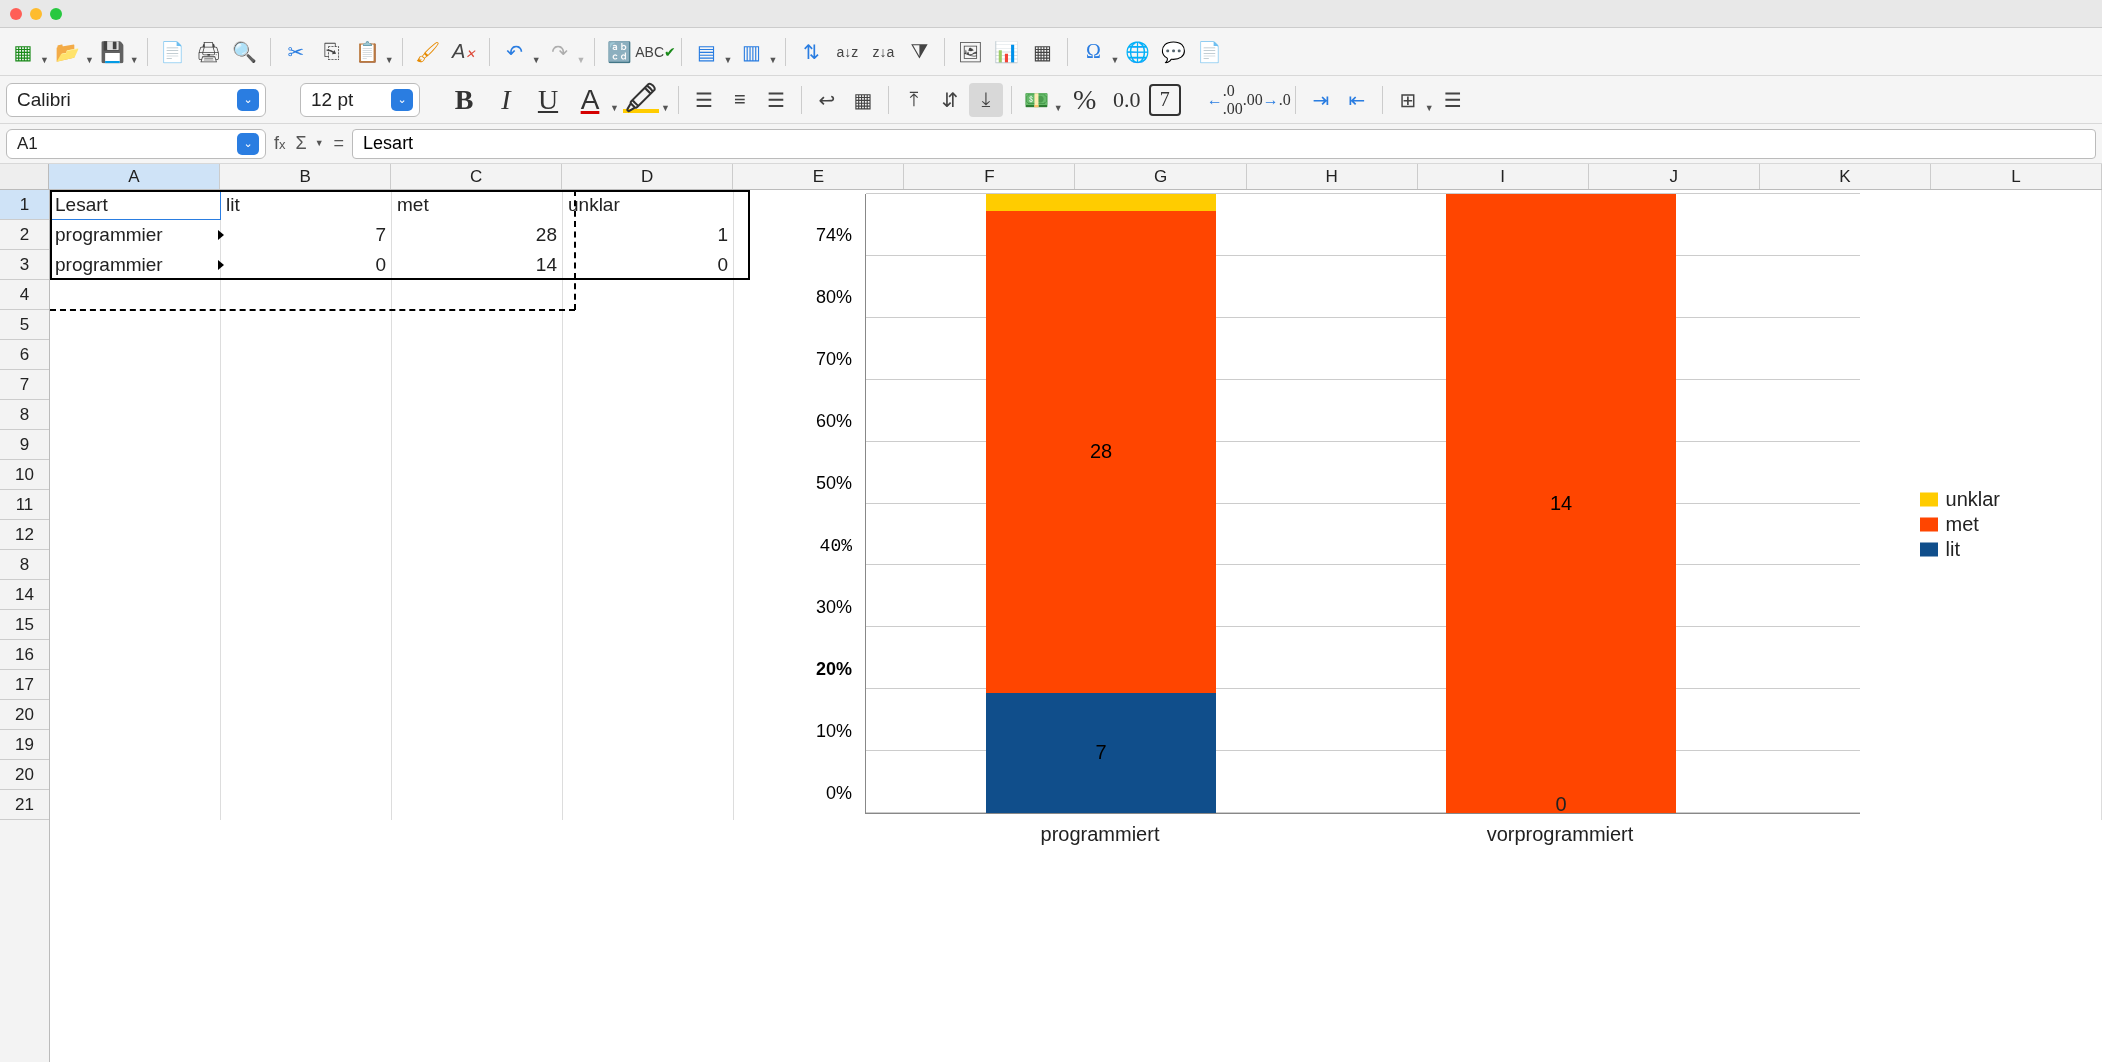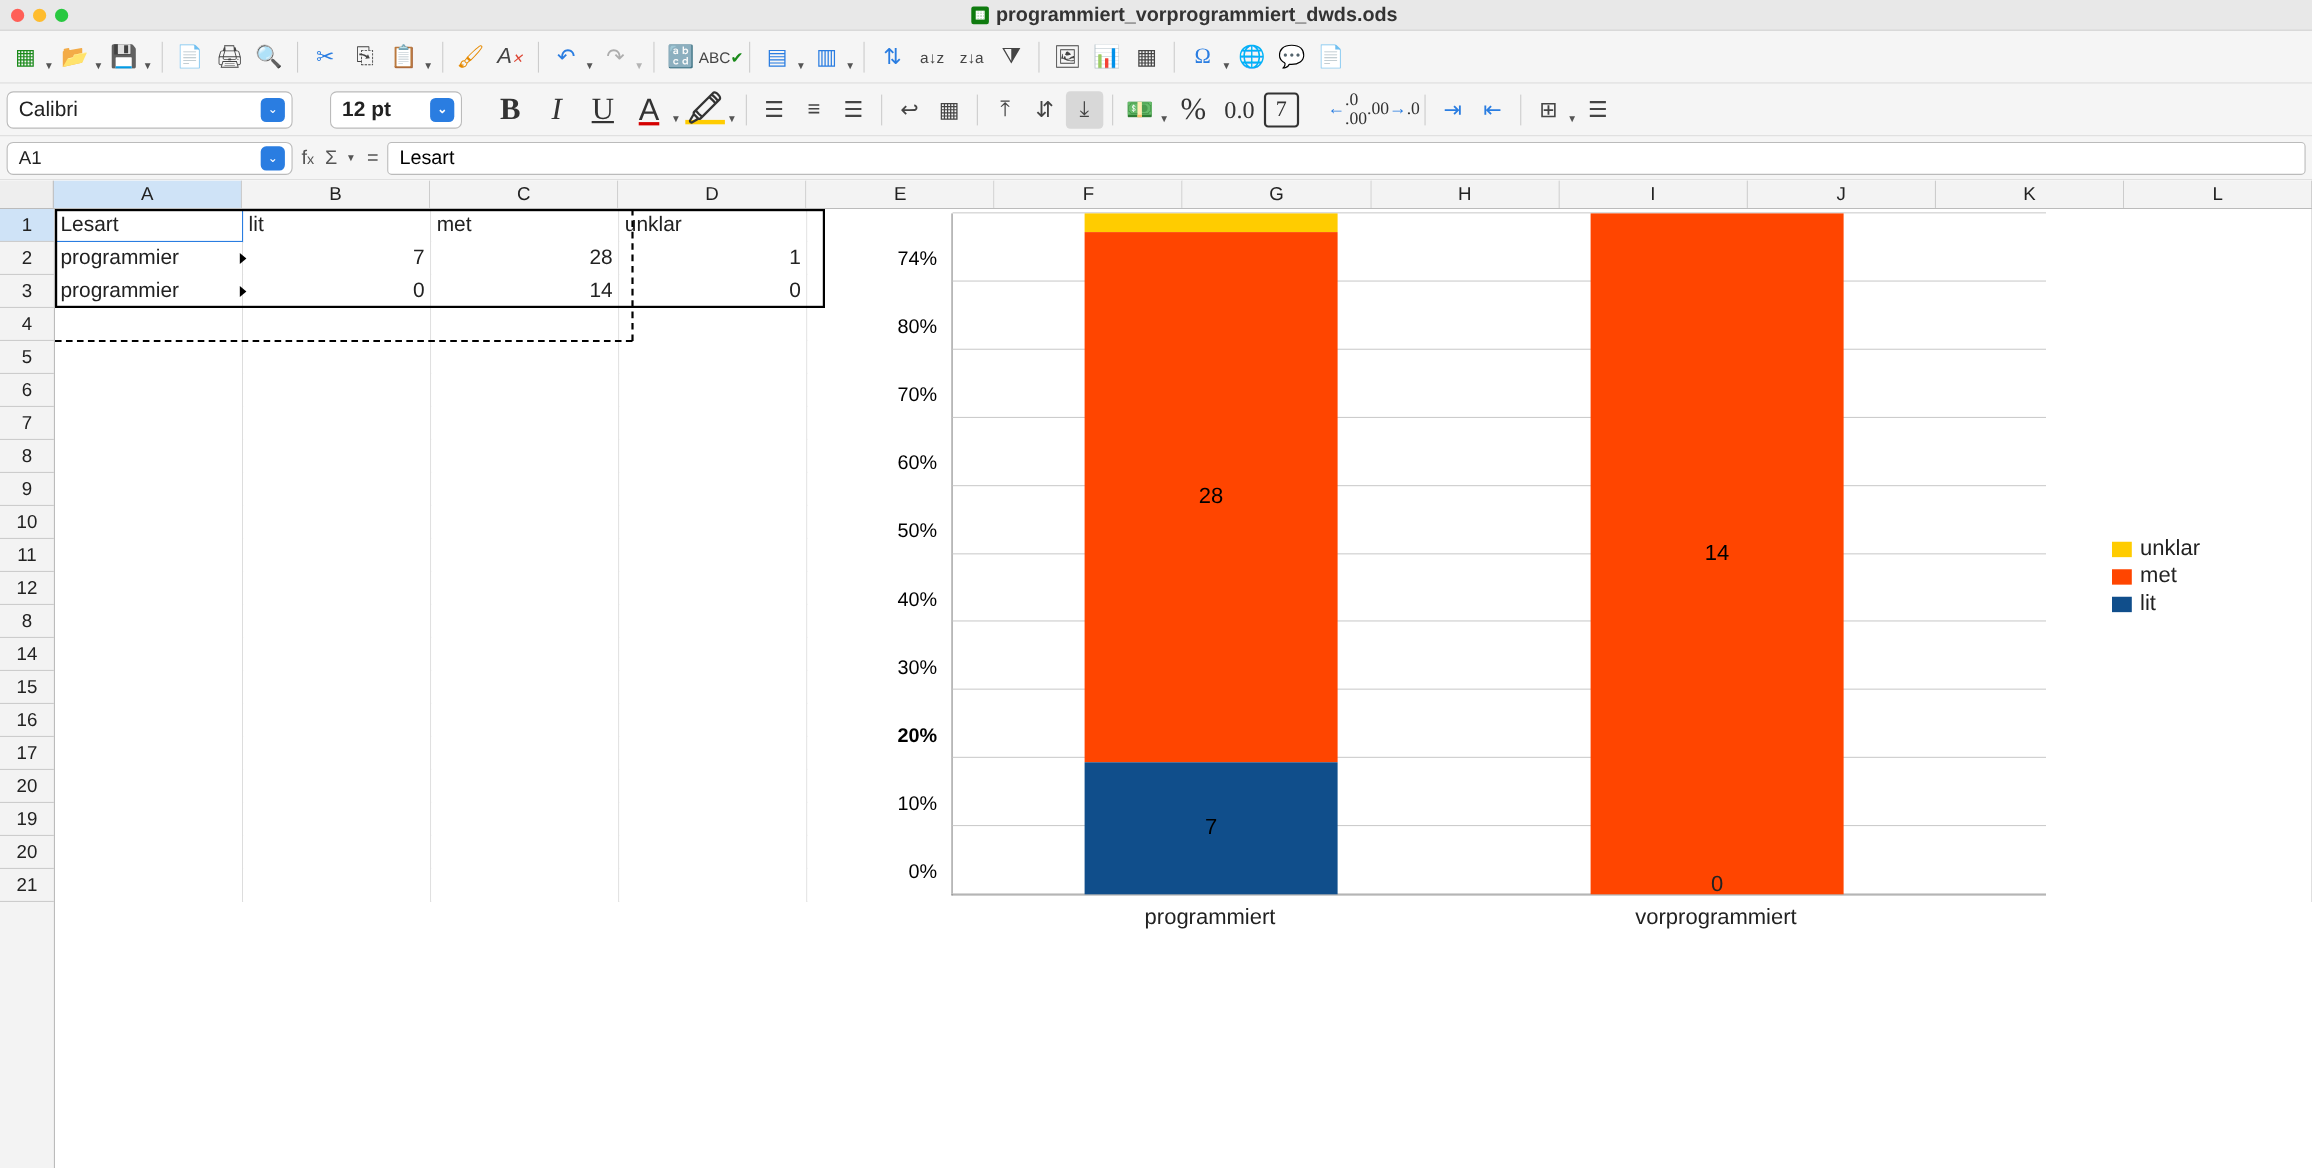--- a/index.html
+++ b/index.html
@@ -15,21 +15,21 @@
 .ods-icon::after{content:"▦"; color:#fff; font-size:10px; position:absolute; top:1px; left:3px;}
 
 
 .toolbar { display: flex; align-items: center; gap: 2px; padding: 4px 6px; background: #f5f5f5; border-bottom: 1px solid #d8d8d8; height: 48px; }
 .toolbar2 { display: flex; align-items: center; gap: 2px; padding: 4px 6px; background: #f5f5f5; border-bottom: 1px solid #d8d8d8; height: 48px; }
 .tbtn { width: 34px; height: 34px; display:flex; align-items:center; justify-content:center; border-radius:4px; cursor:pointer; font-size:20px; color:#444; position:relative;}
 .sep { width:1px; height:28px; background:#ccc; margin:0 6px; }
 .dd-arrow { font-size:9px; margin-left:-2px; color:#555; align-self:flex-end; margin-bottom:6px;}
 
 .fontbox { display:flex; align-items:center; background:#fff; border:1px solid #bbb; border-radius:6px; height:34px; padding:0 6px 0 10px; font-size:19px; width:260px; justify-content:space-between;}
-.sizebox { display:flex; align-items:center; background:#fff; border:1px solid #bbb; border-radius:6px; height:34px; padding:0 6px 0 10px; font-size:19px; width:120px; justify-content:space-between;font-weight:bold;}
+.sizebox { display:flex; align-items:center; background:#fff; border:1px solid #bbb; border-radius:6px; height:34px; padding:0 6px 0 10px; font-size:19px; width:120px; justify-content:space-between;}
 .blue-caret { background:#2a7de1; color:#fff; width:22px; height:22px; border-radius:5px; display:flex; align-items:center; justify-content:center; font-size:11px;}
 
 .fmt-btn { width:40px; height:40px; display:flex; align-items:center; justify-content:center; font-size:28px; font-weight:bold; color:#333; cursor:pointer; border-radius:4px; font-family: "Times New Roman", serif;}
 
 
 .formulabar { display:flex; align-items:center; padding:4px 6px; background:#f5f5f5; border-bottom:1px solid #d8d8d8; height:40px; gap:8px;}
 .cellref { display:flex; align-items:center; background:#fff; border:1px solid #bbb; border-radius:6px; height:30px; padding:0 6px 0 10px; font-size:17px; width:260px; justify-content:space-between;}
 .fx-area { display:flex; align-items:center; gap:10px; font-size:18px; color:#555;}
 .formula-input { flex:1; background:#fff; border:1px solid #bbb; border-radius:4px; height:30px; padding:0 10px; font-size:18px;}
 
@@ -77,24 +77,20 @@
 
 </style>
 </head>
 <body>
 
 <div class="titlebar">
   <div class="traffic">
     <div class="tl r"></div>
     <div class="tl y"></div>
     <div class="tl g"></div>
-  </div>
-  <div class="title-center">
-    <span class="ods-icon"></span>
-    <span>programmiert_vorprogrammiert_dwds.ods</span>
   </div>
 </div>
 
 <div class="toolbar">
   <div class="tbtn">
       <span class="ic-green">▦</span>
     </div>
     <span class="dd-arrow">▼</span>
   <div class="tbtn">
       <span class="ic-blue">📂</span>
@@ -579,21 +575,21 @@
   <div class="overflow-marker" id="ovf1" style="left: 218px; top: 66px;"></div>
   <div class="overflow-marker" id="ovf2" style="left: 218px; top: 96px;"></div>
 
   <div class="chart" id="chart" style="left: 780px; top: 20px; width: 1230px; height: 680px;">
     <div class="chart-inner">
       <div class="y-axis" id="yaxis">
           <div class="y-tick" style="bottom: 0%;">0%</div>
           <div class="y-tick" style="bottom: 10%;">10%</div>
           <div class="y-tick" style="bottom: 20%; font-weight: bold;">20%</div>
           <div class="y-tick" style="bottom: 30%;">30%</div>
-          <div class="y-tick" style="bottom: 40%;">40%</div>
+          <div class="y-tick" style="bottom: 40%; font-family: Liberation Mono, monospace;">40%</div>
           <div class="y-tick" style="bottom: 50%;">50%</div>
           <div class="y-tick" style="bottom: 60%;">60%</div>
           <div class="y-tick" style="bottom: 70%;">70%</div>
           <div class="y-tick" style="bottom: 80%;">80%</div>
           <div class="y-tick" style="bottom: 90%;">74%</div>
           <div class="y-tick" style="bottom: 100%;">100%</div>
         </div>
       <div class="plot" id="plot">
           <div class="grid-line" style="bottom: 0%;"></div>
           <div class="grid-line" style="bottom: 10%;"></div>

